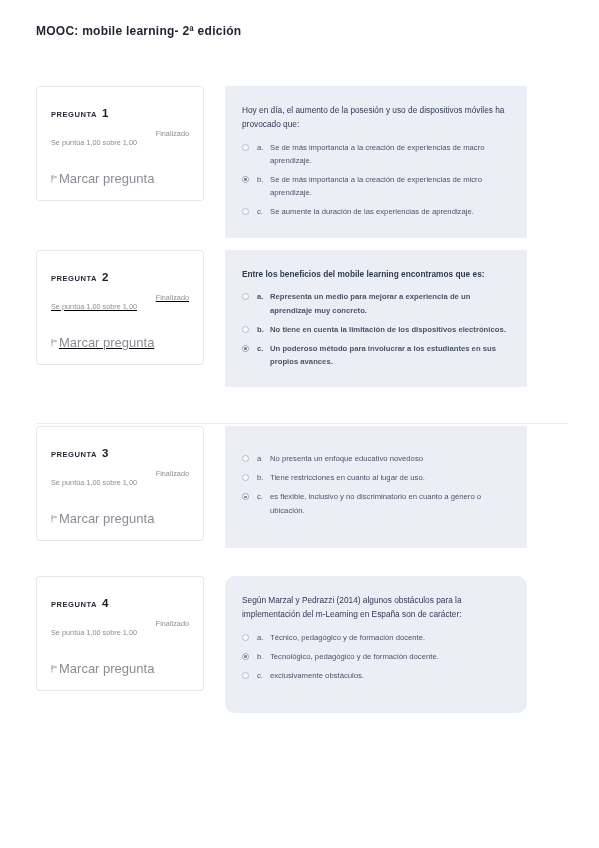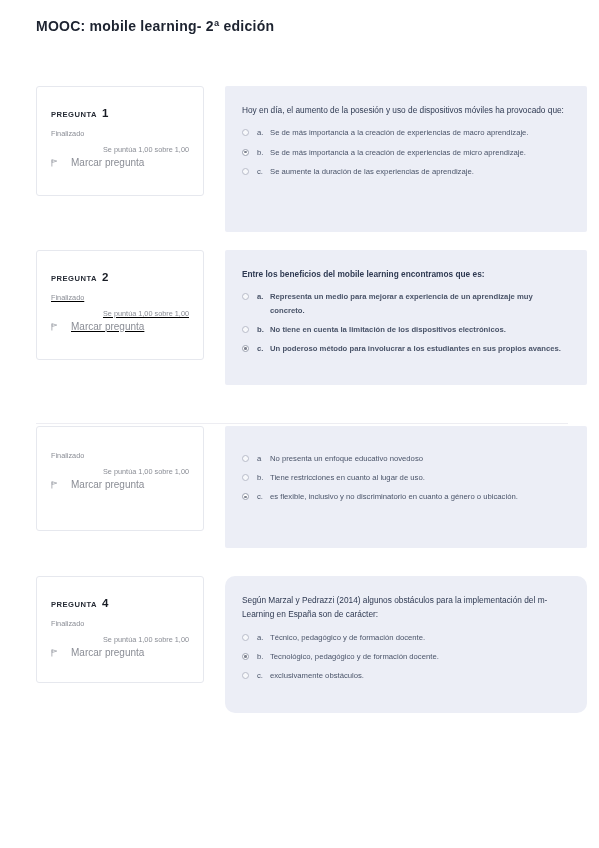--- a/index.html
+++ b/index.html
@@ -11,22 +11,22 @@
     width: 599px;
     height: 848px;
     position: relative;
     font-family: "Liberation Sans", "DejaVu Sans", sans-serif;
     -webkit-font-smoothing: antialiased;
   }
 
   .page-title {
     position: absolute;
     left: 36px;
-    top: 18px;
-    font-size: 14px;
+    top: 24px;
+    font-size: 12px;
     font-weight: bold;
     letter-spacing: 0.25px;
     color: #1d2330;
     white-space: nowrap;
   }
 
   
   .qrow {
     position: absolute;
     left: 0;
@@ -57,50 +57,49 @@
     font-weight: bold;
     color: #181c24;
     margin-left: 5px;
     display: inline-block;
     vertical-align: baseline;
   }
   .info-card .q-state {
     margin-top: 8px;
     font-size: 7.3px;
     color: #8a8d95;
+    text-align: right;
   }
   .info-card .q-score {
-    margin-top: 7px;
     font-size: 7.3px;
     color: #8a8d95;
-    text-align: right;
   }
   .info-card .q-flag {
-    margin-top: 3px;
-    font-size: 10px;
+    margin-top: 24px;
+    font-size: 13px;
     color: #8a8d95;
     display: flex;
     align-items: center;
-    gap: 13px;
+    gap: 1px;
   }
   .flag-icon {
     display: inline-block;
     width: 7px;
     height: 8px;
     position: relative;
     flex: 0 0 auto;
   }
   .flag-icon svg { display: block; }
 
   
   .content-panel {
     position: absolute;
     left: 225px;
     top: 0;
-    width: 362px;
+    width: 302px;
     background: #eceef6;
     border-radius: 2px;
     padding: 17px 20px 19px 17px;
   }
   .qtext {
     font-size: 8.3px;
     line-height: 1.72;
     color: #2f3a52;
     margin: 0 0 5px 0;
   }
@@ -236,20 +235,21 @@
           <li class="option">
             <span class="radio checked"></span>
             <span class="opt-letter">c.</span>
             <span class="opt-text">Un poderoso método para involucrar a los estudiantes en sus propios avances.</span>
           </li>
         </ul>
       </div>
     </div>
     <div class="qrow" style="top: 426px;">
       <div class="info-card" style="min-height: 105px;">
+        <div><span class="q-label">PREGUNTA</span><span class="q-num">3</span></div>
         <div class="q-state">Finalizado</div>
         <div class="q-score">Se puntúa 1,00 sobre 1,00</div>
         <div class="q-flag">
           <span class="flag-icon">
             <svg viewBox="0 0 8 9" width="7" height="8" aria-hidden="true">
               <path d="M1 0.5 L1 8.5" stroke="#9a9da5" stroke-width="0.9" fill="none"></path>
               <path d="M1.4 0.8 L6.6 2.3 L1.4 3.9 Z" fill="none" stroke="#9a9da5" stroke-width="0.8"></path>
             </svg>
           </span>
           <span>Marcar pregunta</span>

